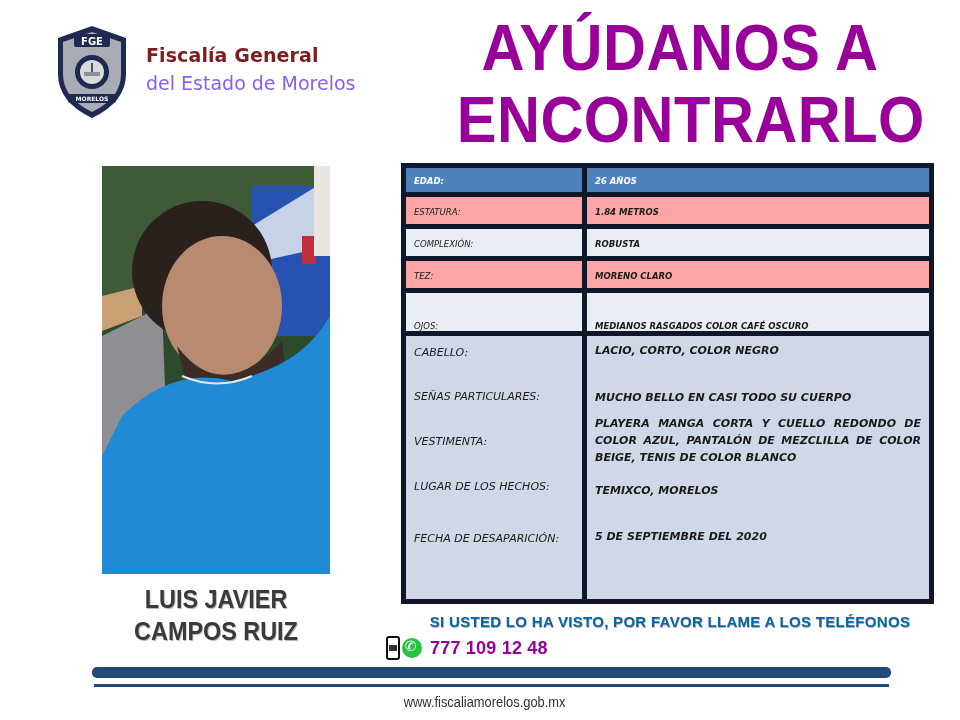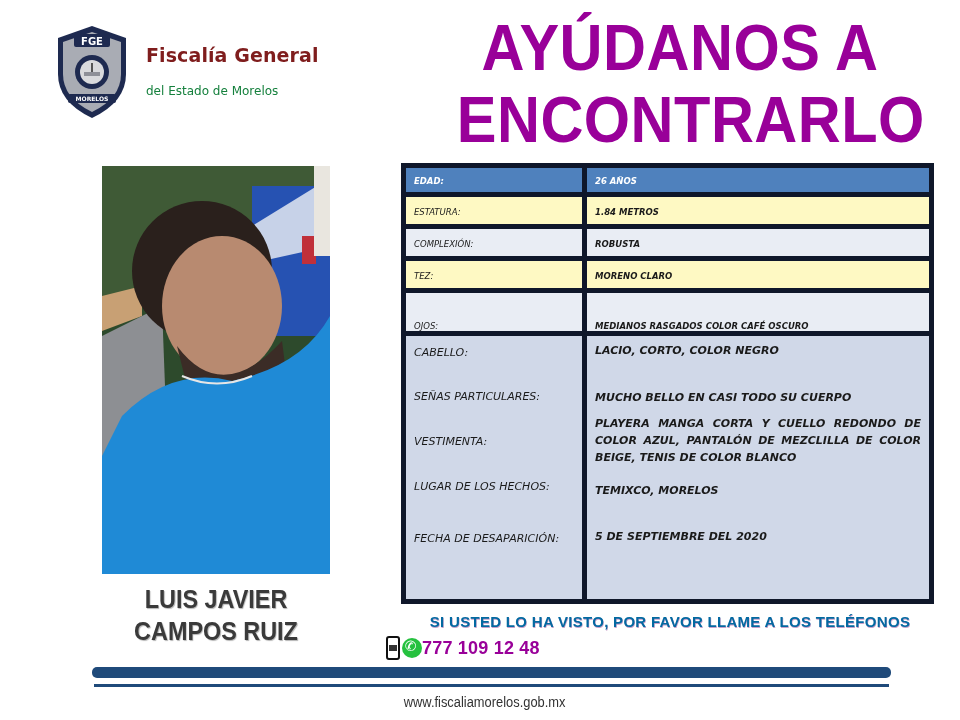--- a/index.html
+++ b/index.html
@@ -3,21 +3,21 @@
 <meta charset="utf-8">
 <style>
   * { box-sizing: border-box; margin: 0; padding: 0; }
   html, body { width: 960px; height: 720px; background: #ffffff; overflow: hidden; }
   body { position: relative; font-family: "Liberation Sans", sans-serif; }
 
   
   .logo { position: absolute; left: 54px; top: 24px; width: 76px; height: 96px; }
   .org-name { position: absolute; left: 146px; top: 44px; }
   .org-name .l1 { font-family: "DejaVu Sans", sans-serif; font-weight: bold; font-size: 19px; color: #7f1d1d; letter-spacing: 0.1px; }
-  .org-name .l2 { font-family: "DejaVu Sans", sans-serif; font-size: 12px; color: #15803d; margin-top: 18px; }
+  .org-name .l2 { font-family: "DejaVu Sans", sans-serif; font-size: 19px; color: #8b5cf6; margin-top: 6px; }
 
   
   .title { position: absolute; left: 440px; top: 12px; width: 480px; text-align: center; color: #990099;
            font-family: "Liberation Sans", sans-serif; font-weight: bold; font-size: 64px; line-height: 72px;
            transform: scaleX(0.93); transform-origin: center; letter-spacing: 0.5px; }
 
   
   .photo { position: absolute; left: 102px; top: 166px; width: 228px; height: 408px; overflow: hidden; background: #1e88d8; }
 
   
@@ -25,36 +25,36 @@
                  font-family: "Liberation Sans", sans-serif; font-weight: bold; font-size: 26px; line-height: 32px;
                  text-shadow: 1px 1px 1px #b5b5b5; transform: scaleX(0.9); }
 
   
   .info-table { position: absolute; left: 401px; top: 163px; width: 533px; border-collapse: collapse;
                 font-family: "DejaVu Sans", sans-serif; }
   .info-table td { font-size: 8.5px; color: #1a1a1a; vertical-align: top; border: 5px solid #0f172a; padding: 0 8px; font-style: italic; }
   .info-table td.k { width: 181px; }
   .info-table td.v { font-weight: bold; }
   .info-table tr.head td { background: #4f81bd; color: #ffffff; font-weight: bold; height: 29px; padding-top: 8px; }
-  .info-table tr.odd td { background: #fef9c3; }
+  .info-table tr.odd td { background: #fca5a5; }
   .info-table tr.even td { background: #e9edf4; }
   .info-table tr.r td { height: 32px; padding-top: 10px; }
   .info-table tr.tall td { height: 40px; padding-top: 28px; }
   .info-table tr.big td { background: #d0d8e8; height: 268px; padding: 0; position: relative; }
   .blk { position: absolute; left: 8px; right: 8px; font-size: 11px; }
   .v .blk { font-weight: bold; line-height: 17px; text-align: justify; }
 
   
   .contact1 { position: absolute; left: 404px; top: 613px; width: 532px; text-align: center; color: #0369a1;
               font-family: Liberation Sans, sans-serif; font-weight: bold; font-size: 15px; letter-spacing: 0.3px;
               text-shadow: 0.5px 0.5px 0 #c9a0c9; }
   .contact2 { position: absolute; left: 382px; top: 636px; color: #990099; white-space: nowrap;
               font-family: "Liberation Sans", sans-serif; font-weight: bold; font-size: 15px; letter-spacing: 0.2px;
               display: flex; align-items: center; }
-  .contact2 .big { font-size: 18px; margin-left: 0; letter-spacing: 0.2px; }
+  .contact2 .big { font-size: 18px; margin-left: 8px; letter-spacing: 0.2px; }
   .icon-phone { width: 14px; height: 24px; border: 2px solid #111; border-radius: 3px; background: #fff; margin-left: 4px; position: relative; }
   .icon-phone::after { content: ""; position: absolute; left: 1px; top: 7px; width: 8px; height: 6px; background: #333; }
   .icon-wa { width: 20px; height: 20px; border-radius: 50%; background: #25c13f; margin-left: 2px; position: relative; }
   .icon-wa::after { content: "✆"; position: absolute; left: 3px; top: 0px; font-size: 14px; color: #fff; font-family: "DejaVu Sans", sans-serif; }
 
   
   .bar-thick { position: absolute; left: 92px; top: 667px; width: 799px; height: 11px; background: #1f4a7a; border-radius: 5px; }
   .bar-thin { position: absolute; left: 94px; top: 684px; width: 795px; height: 3px; background: #1f4a7a; }
   .website { position: absolute; left: 0; top: 694px; width: 960px; text-align: center; padding-left: 10px; color: #333;
              font-family: "Liberation Sans", sans-serif; font-size: 14px; transform: scaleX(0.92); }

